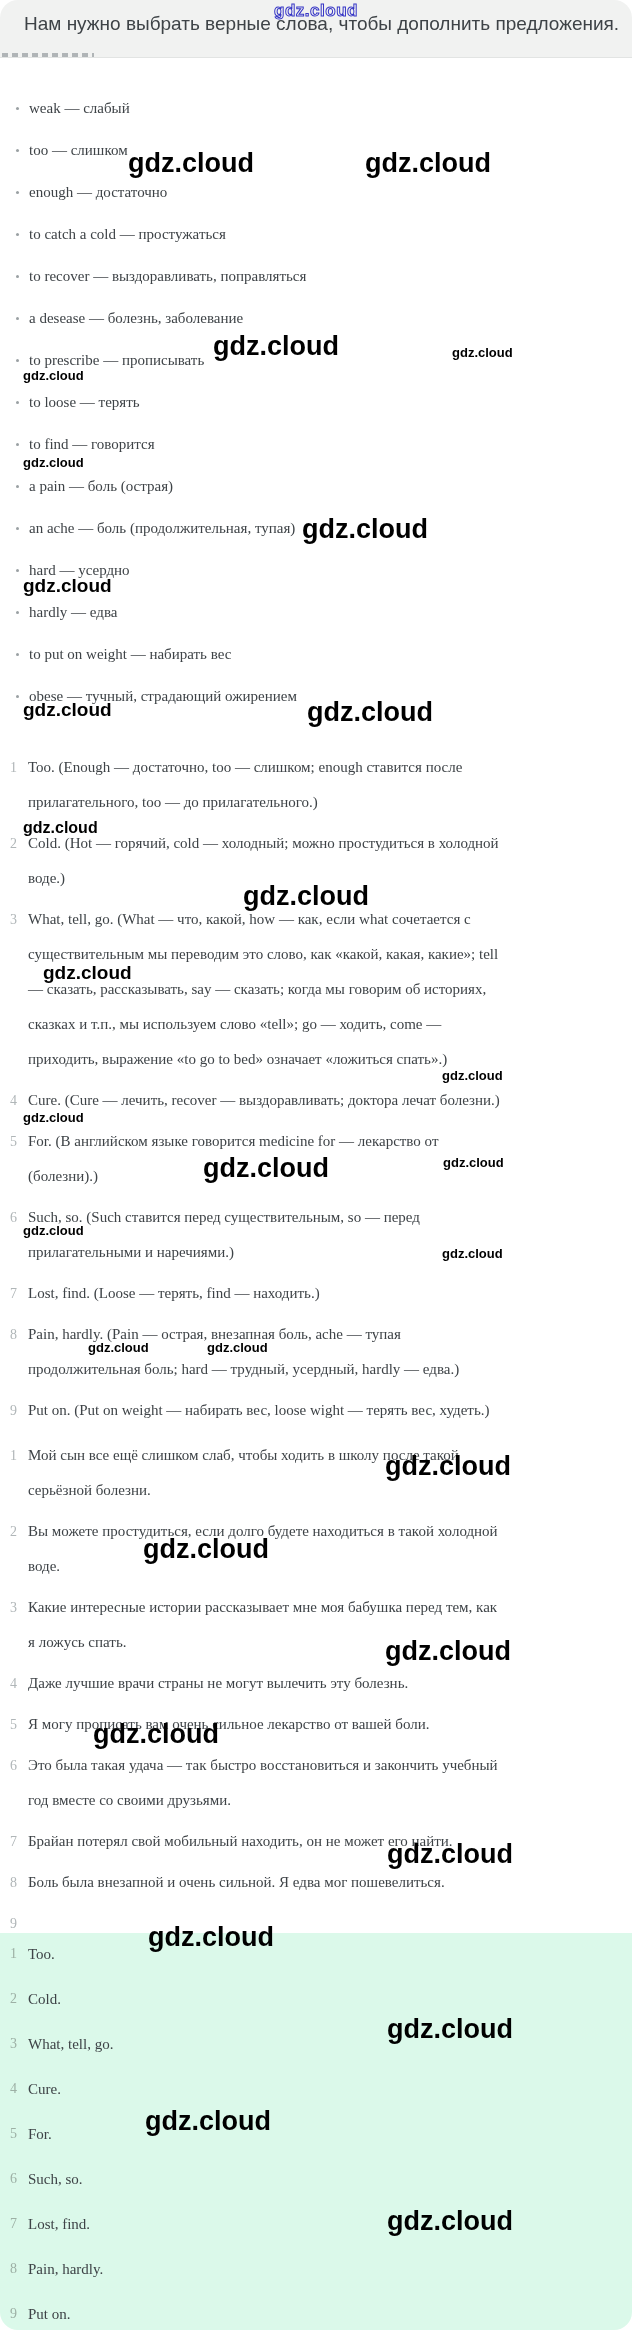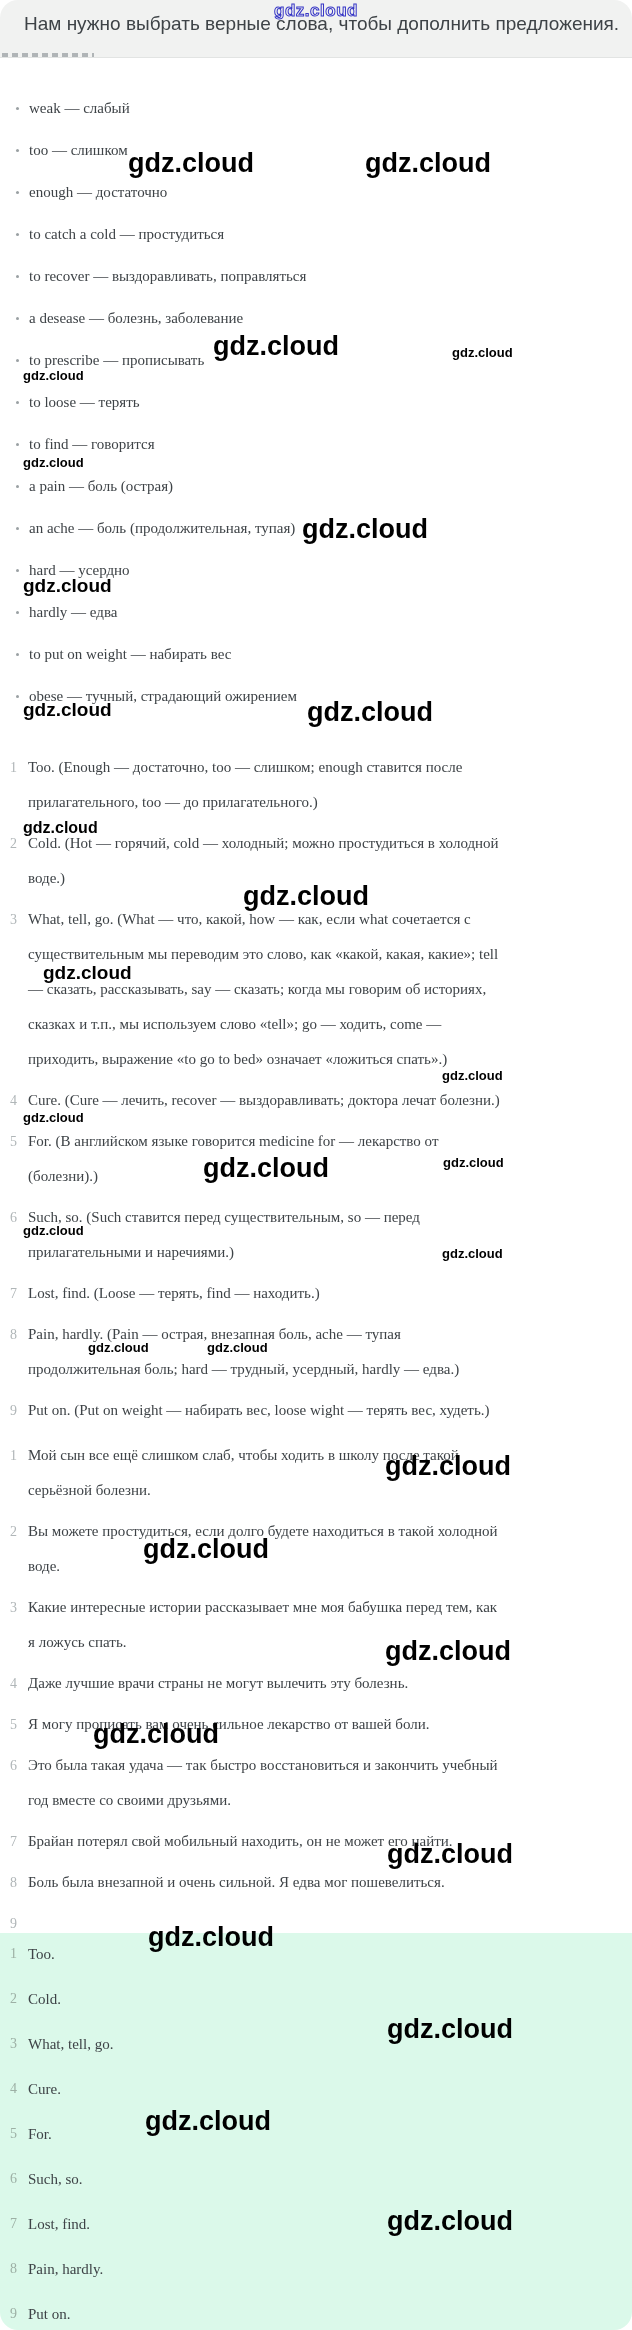--- a/index.html
+++ b/index.html
@@ -70,21 +70,21 @@
     <div class="vrow">
         <span class="dot"></span>
         <span>too — слишком</span>
       </div>
     <div class="vrow">
         <span class="dot"></span>
         <span>enough — достаточно</span>
       </div>
     <div class="vrow">
         <span class="dot"></span>
-        <span>to catch a cold — простудиться</span>
+        <span>to catch a cold — простужаться</span>
       </div>
     <div class="vrow">
         <span class="dot"></span>
         <span>to recover — выздоравливать, поправляться</span>
       </div>
     <div class="vrow">
         <span class="dot"></span>
         <span>a desease — болезнь, заболевание</span>
       </div>
     <div class="vrow">

